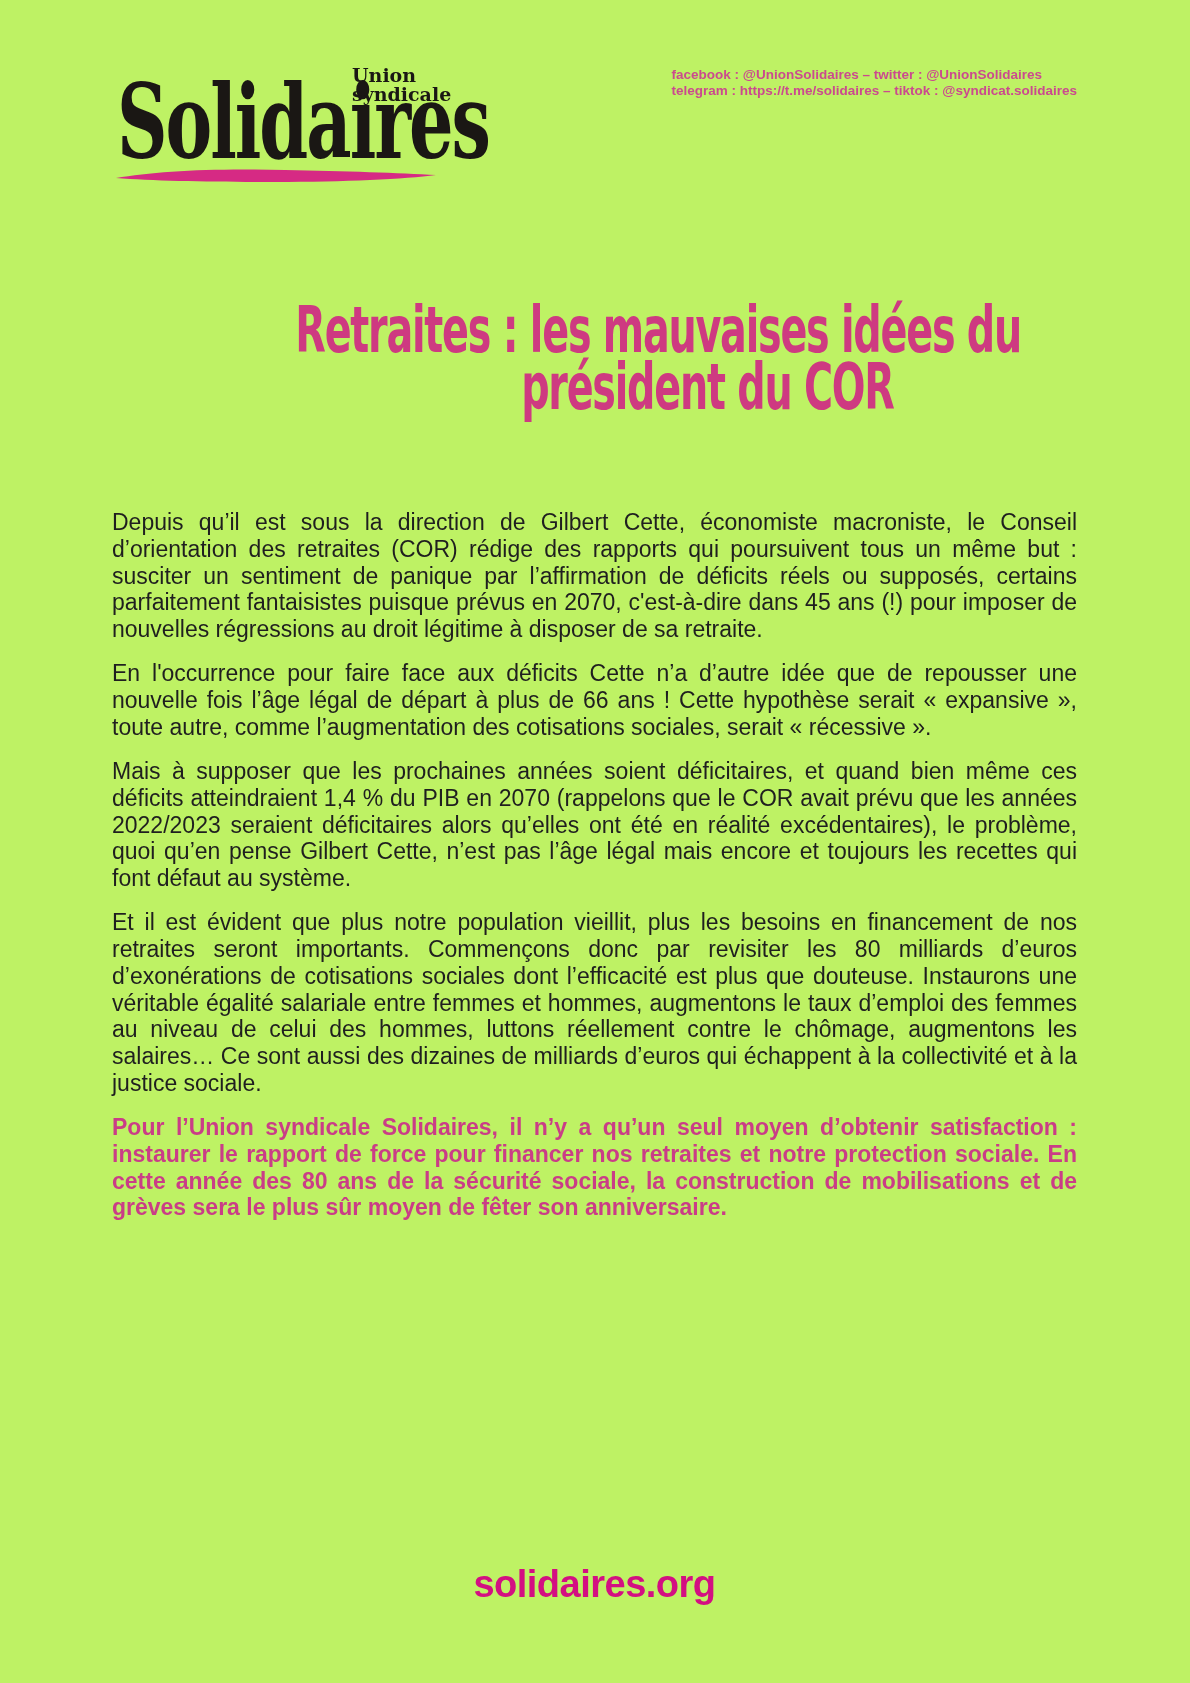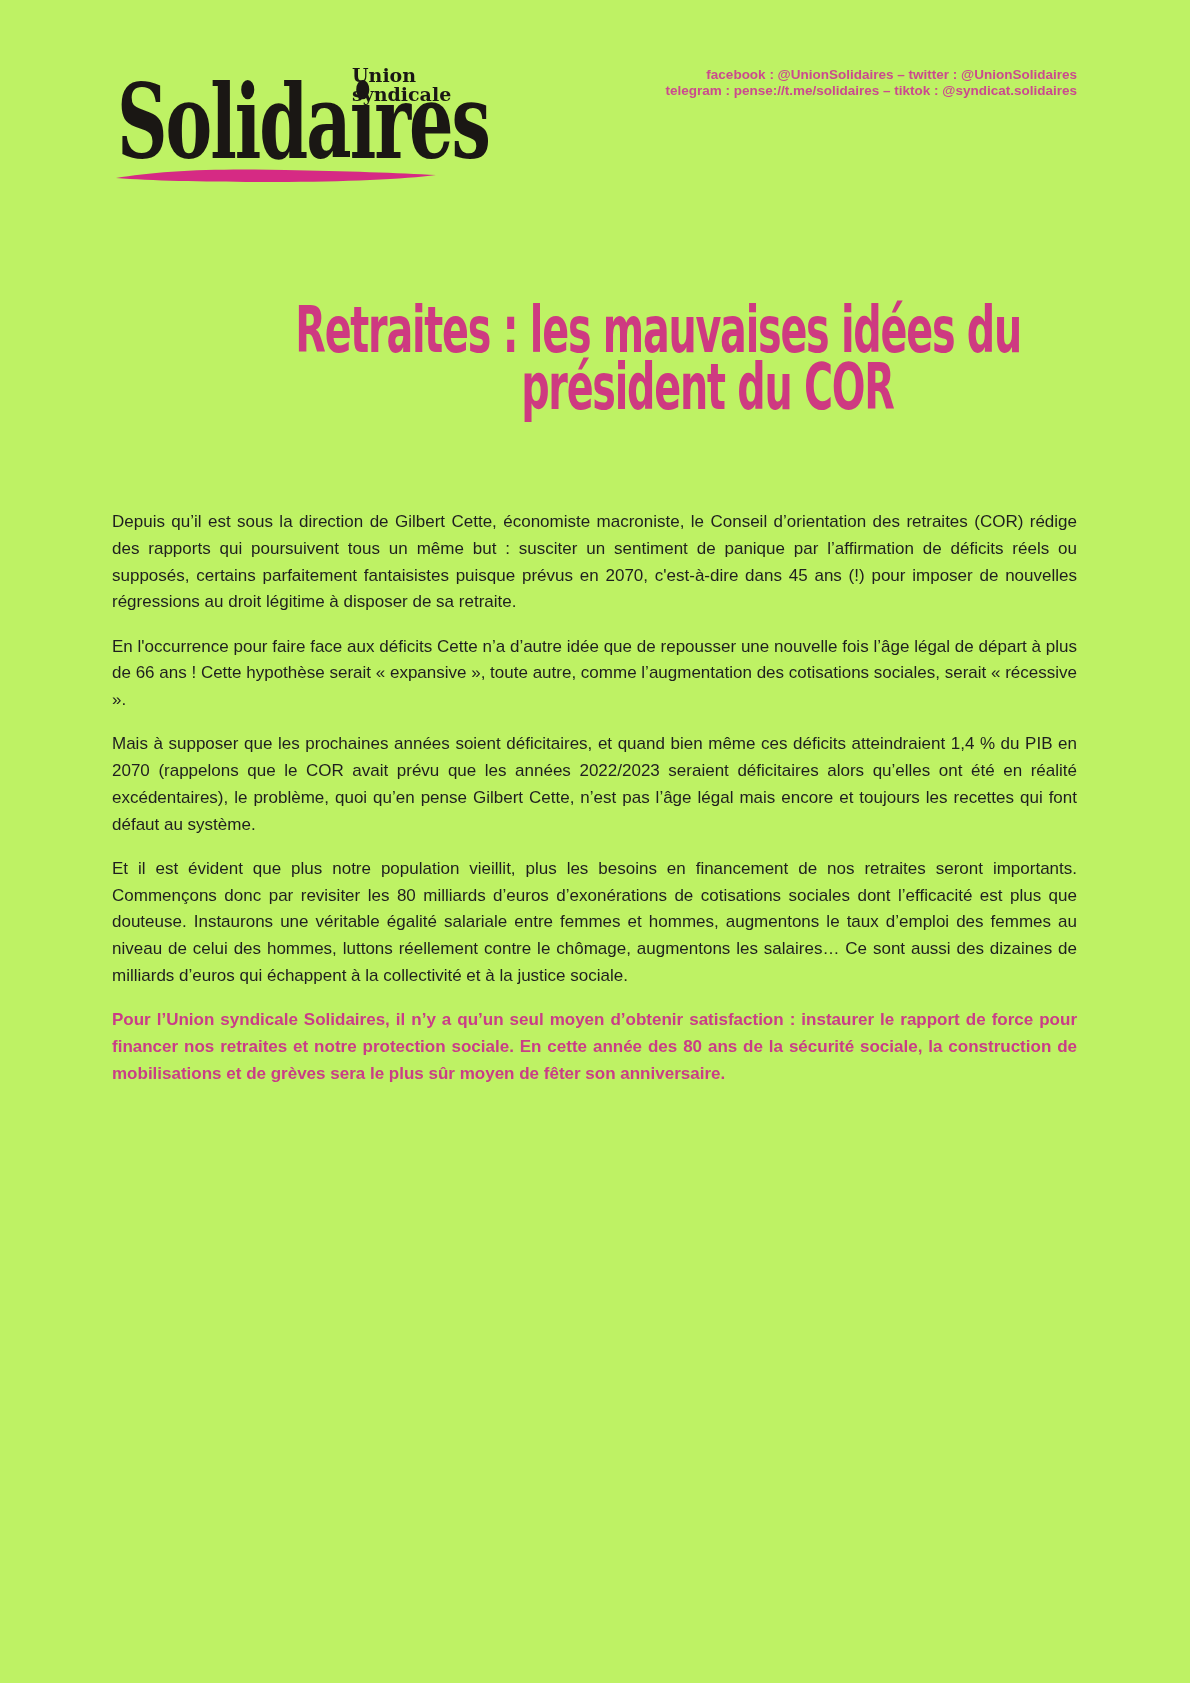--- a/index.html
+++ b/index.html
@@ -25,21 +25,21 @@
     font-family:"DejaVu Serif",serif;
     font-weight:bold;font-size:19px;line-height:18.5px;
     color:#1a1714;
   }
   .brand-underline{
     position:absolute;left:115px;top:165px;width:322px;height:22px;
   }
   
   .social{
     position:absolute;top:67px;right:113px;
-    text-align:right;font-weight:bold;
+    text-align:left;font-weight:bold;
     font-size:13.5px;line-height:16.4px;
     color:#cb4a8e;white-space:nowrap;
   }
   .communique{
     position:absolute;top:195px;right:113px;
     text-align:right;font-weight:bold;
     font-size:24.5px;line-height:29px;
     color:#0d0d0d;
   }
   
@@ -53,21 +53,21 @@
   .title .line{
     display:block;transform:scaleX(0.62);transform-origin:50% 50%;
     white-space:nowrap;
   }
   
   .body-text{
     position:absolute;left:112px;top:509px;width:965px;
   }
   .body-text p{
     margin:0 0 17.5px 0;
-    font-size:17px;line-height:26.75px;
+    font-size:23px;line-height:26.75px;
     text-align:justify;color:#1f1f1f;
   }
   .body-text p.emphasis{
     color:#ca3d87;font-weight:bold;
   }
   
   .footer{
     position:absolute;left:112px;top:1563px;width:965px;
     text-align:center;font-weight:bold;
     font-size:38px;letter-spacing:-0.5px;
@@ -86,31 +86,32 @@
     <span style="display:block">syndicale</span>
   </div>
 
   <svg class="brand-underline" viewBox="0 0 322 22" preserveAspectRatio="none">
     <path d="M1,13 C40,6 100,3 170,5 C230,6 285,8 321,10
              C290,14 230,17 160,17 C100,17 40,16 1,13 Z" fill="#d62a84"></path>
   </svg>
 
   <div class="social">
     <div>facebook : @UnionSolidaires – twitter : @UnionSolidaires</div>
-    <div>telegram : pense://t.me/solidaires – tiktok : @syndicat.solidaires</div>
+    <div>telegram : https://t.me/solidaires – tiktok : @syndicat.solidaires</div>
   </div>
 
 
   <h1 class="title" style="margin:0;">
     <span class="line">Retraites : les mauvaises idées du</span>
     <span class="line">président du COR</span>
   </h1>
 
   <div class="body-text">
     <p>Depuis qu’il est sous la direction de Gilbert Cette, économiste macroniste, le Conseil d’orientation des retraites (COR) rédige des rapports qui poursuivent tous un même but : susciter un sentiment de panique par l’affirmation de déficits réels ou supposés, certains parfaitement fantaisistes puisque prévus en 2070, c'est-à-dire dans 45 ans (!) pour imposer de nouvelles régressions au droit légitime à disposer de sa retraite.</p>
     <p>En l'occurrence pour faire face aux déficits Cette n’a d’autre idée que de repousser une nouvelle fois l’âge légal de départ à plus de 66 ans ! Cette hypothèse serait « expansive », toute autre, comme l’augmentation des cotisations sociales, serait « récessive ».</p>
     <p>Mais à supposer que les prochaines années soient déficitaires, et quand bien même ces déficits atteindraient 1,4 % du PIB en 2070 (rappelons que le COR avait prévu que les années 2022/2023 seraient déficitaires alors qu’elles ont été en réalité excédentaires), le problème, quoi qu’en pense Gilbert Cette, n’est pas l’âge légal mais encore et toujours les recettes qui font défaut au système.</p>
     <p>Et il est évident que plus notre population vieillit, plus les besoins en financement de nos retraites seront importants. Commençons donc par revisiter les 80 milliards d’euros d’exonérations de cotisations sociales dont l’efficacité est plus que douteuse. Instaurons une véritable égalité salariale entre femmes et hommes, augmentons le taux d’emploi des femmes au niveau de celui des hommes, luttons réellement contre le chômage, augmentons les salaires… Ce sont aussi des dizaines de milliards d’euros qui échappent à la collectivité et à la justice sociale.</p>
     <p class="emphasis">Pour l’Union syndicale Solidaires, il n’y a qu’un seul moyen d’obtenir satisfaction : instaurer le rapport de force pour financer nos retraites et notre protection sociale. En cette année des 80 ans de la sécurité sociale, la construction de mobilisations et de grèves sera le plus sûr moyen de fêter son anniversaire.</p>
   </div>
 
+  <div class="footer">solidaires.org</div>
 
 </div>
 
 </body></html>

